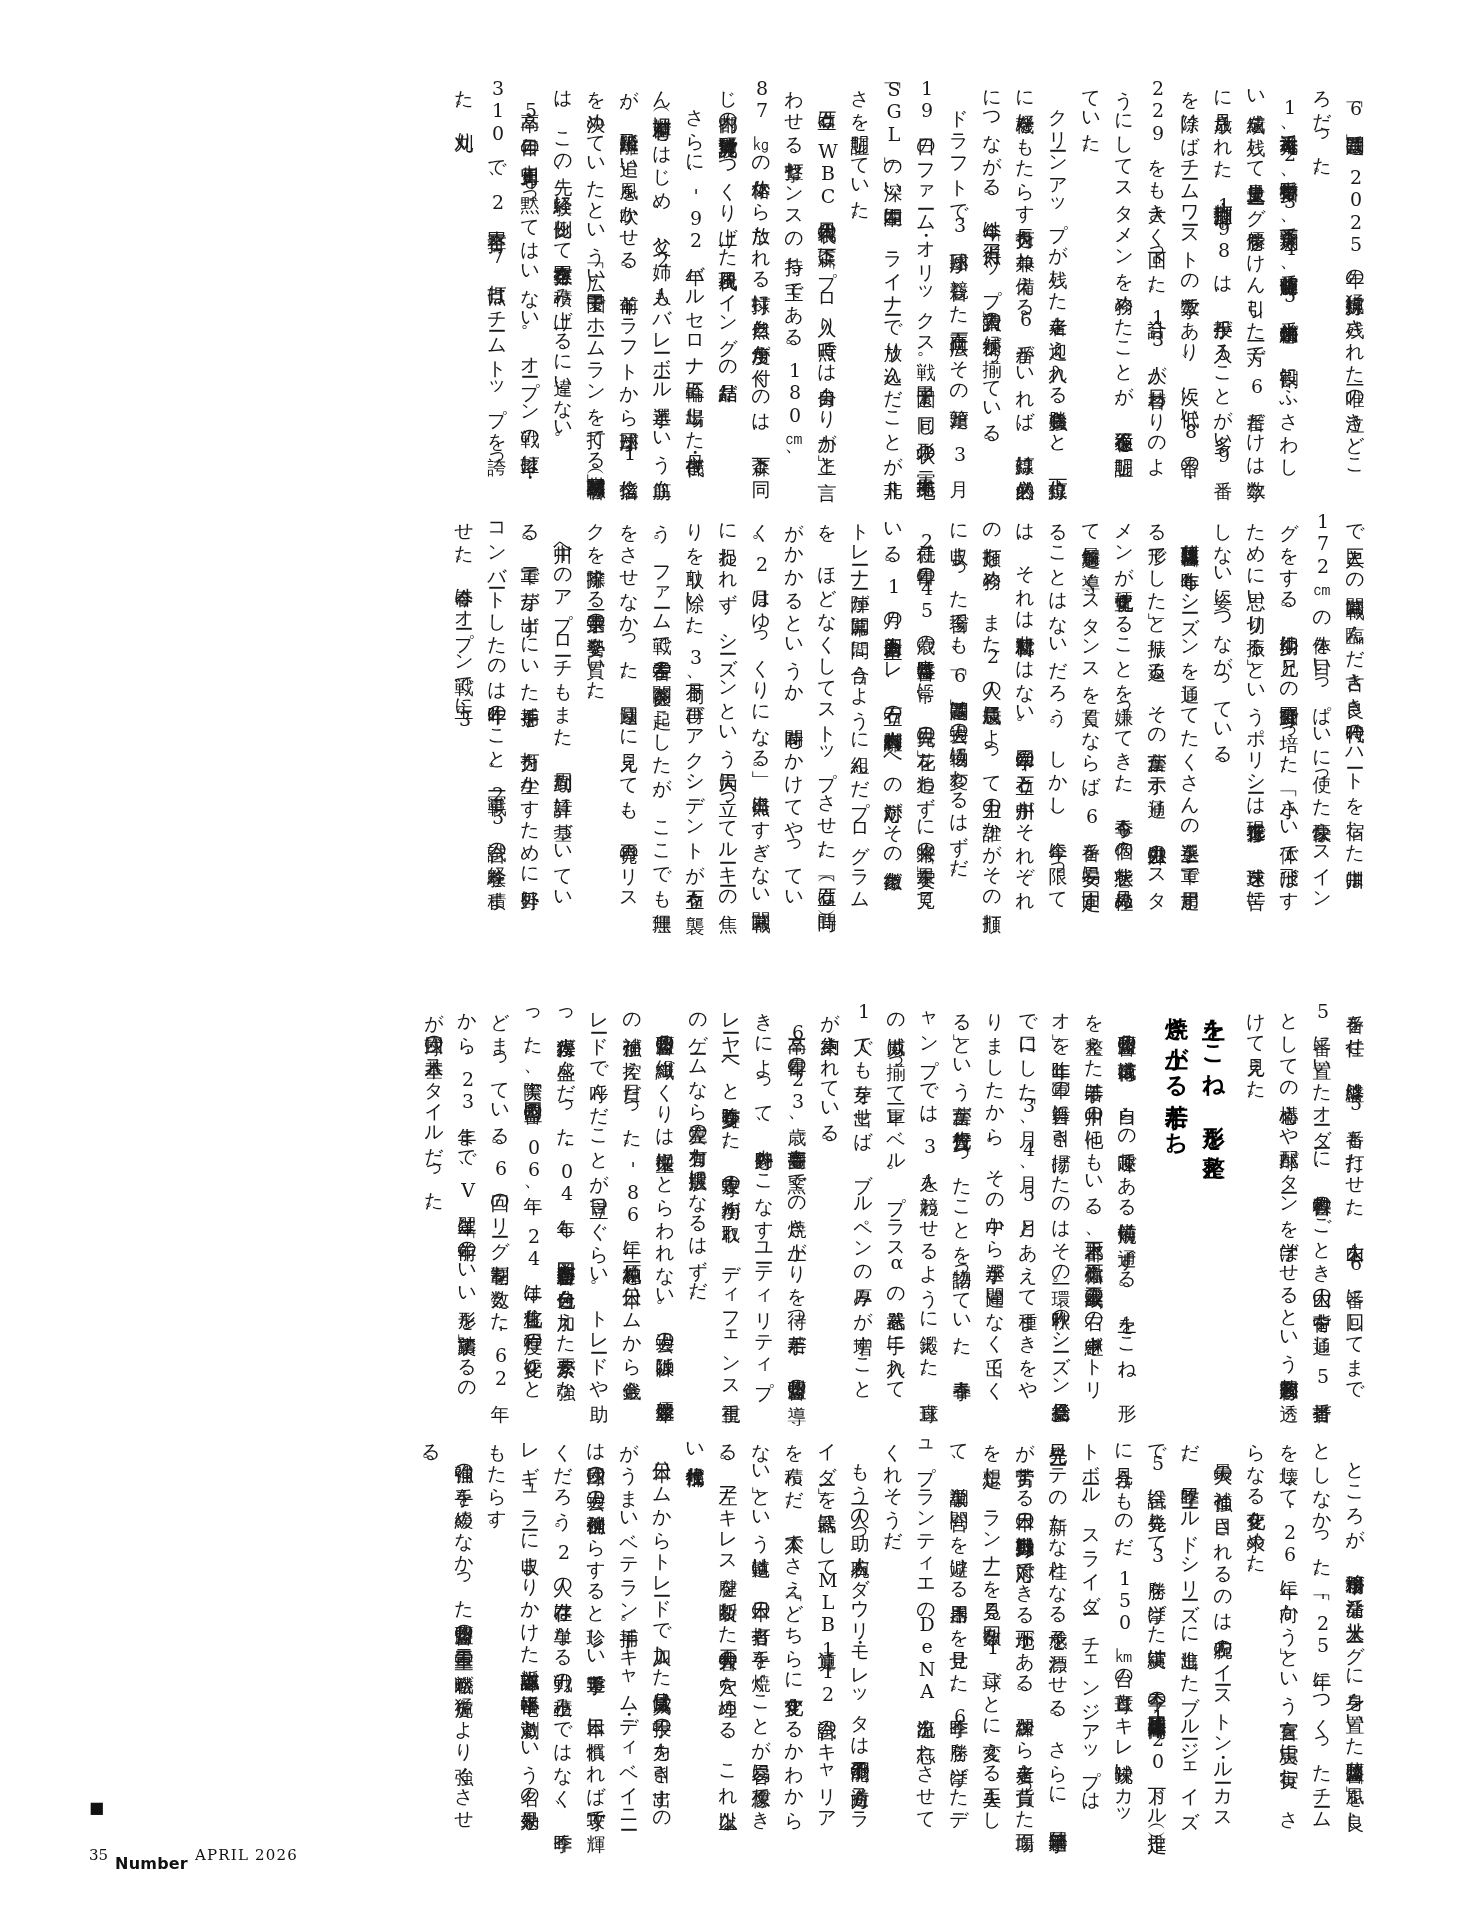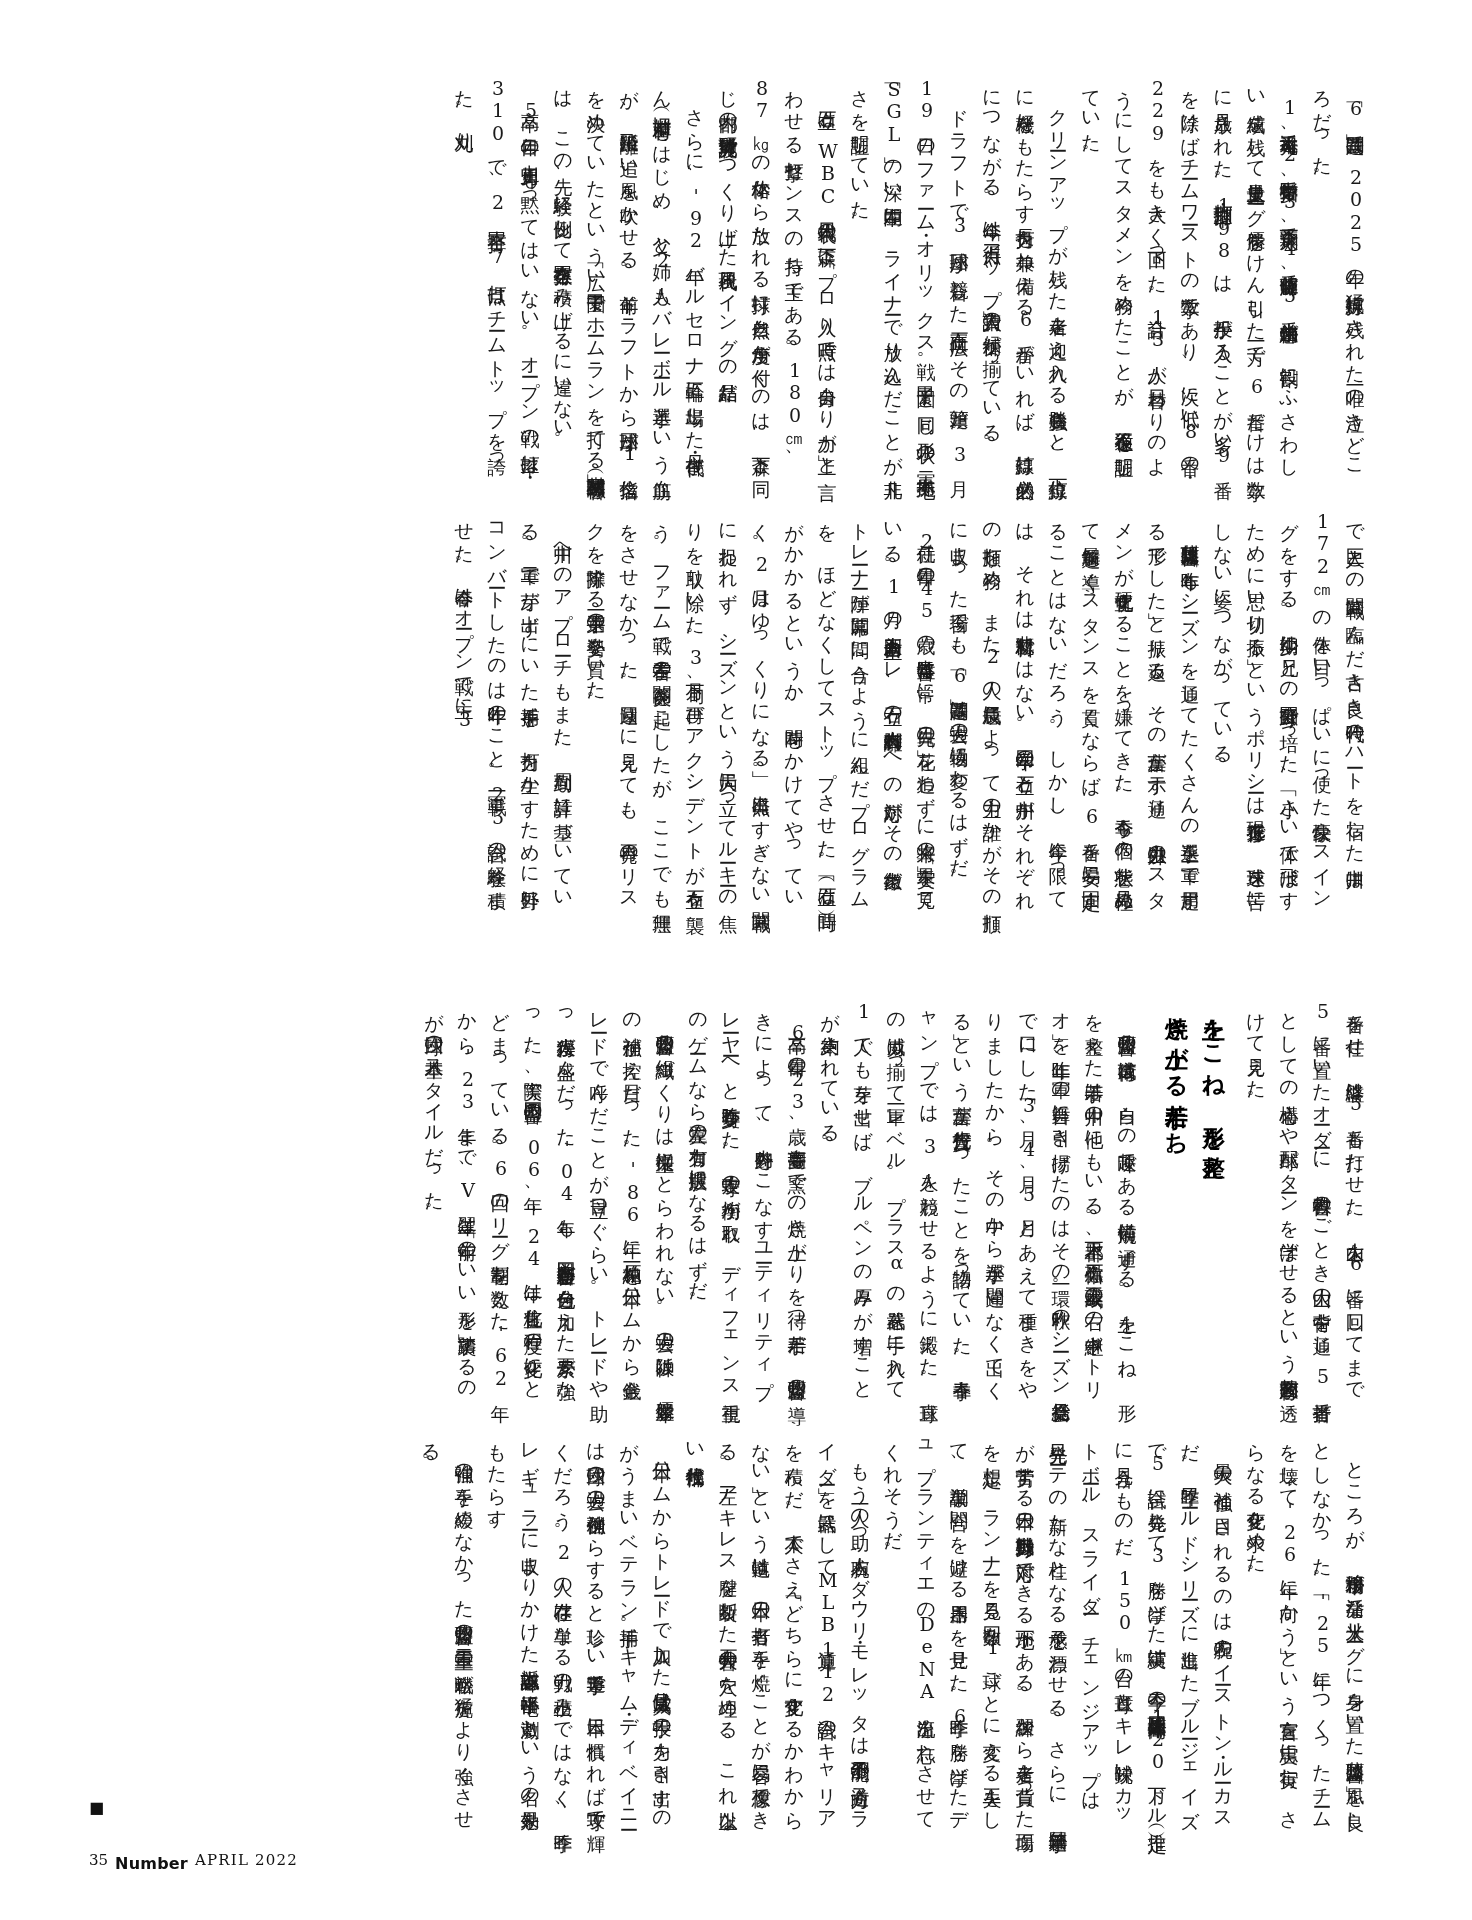--- a/index.html
+++ b/index.html
@@ -27,21 +27,21 @@
     font-weight:700;font-size:23px;line-height:37px;letter-spacing:1.5px;
     color:#000;text-indent:0;
   }
   .sec-heading span{display:block;}
   .end-mark{
     position:absolute;left:89px;top:1800px;width:16px;height:16px;
     font-size:16px;line-height:16px;color:#111;
   }
   .page-footer{
     position:absolute;left:89px;top:1846px;
-    display:flex;align-items:center;gap:7px;color:#111;white-space:nowrap;
+    display:flex;align-items:flex-start;gap:7px;color:#111;white-space:nowrap;
   }
   .footer-page-number{font-family:"DejaVu Serif","Liberation Serif",serif;font-size:15px;}
   .footer-logo{font-family:"DejaVu Sans","Liberation Sans",sans-serif;font-weight:800;font-size:16px;letter-spacing:0.2px;margin-top:8px;}
   .footer-issue{font-family:"DejaVu Serif","Liberation Serif",serif;font-size:15px;letter-spacing:1.2px;}
 </style>
 </head>
 <body>
 
 <div class="page">
 
@@ -76,16 +76,16 @@
       <p>もう一人の助っ人右腕、ダウリ・モレッタは予測不能の「逆方向スライダー」を武器にしてMLB通算112試合のキャリアを積んだ。本人でさえ「どちらに変化するかわからない」という軌道は、日本の打者も手を焼くことが容易に想像できる。左アキレス腱を断裂した石井大智の穴を埋める、これ以上ない代役候補だ。</p>
       <p>日本ハムからトレードで加入した伏見寅威は投手の力を引き出すのがうまいベテラン捕手。キャム・ディベイニーは球団の過去の補強例からすると珍しい遊撃手で、日本に慣れれば攻守で輝くだろう。2人の存在は単なる戦力の上積みではなく、昨季レギュラーに収まりかけた坂本誠志郎と小幡竜平に刺激という名の効果をもたらす。</p>
       <p>補強の手を緩めなかった藤川監督の二重三重の戦略が猛虎をより強くさせる。</p>
     </section>
 
   <div class="end-mark">■</div>
 
   <footer class="page-footer">
     <span class="footer-page-number">35</span>
     <span class="footer-logo">Number</span>
-    <span class="footer-issue">APRIL 2022</span>
+    <span class="footer-issue">APRIL 2026</span>
   </footer>
 
 </div>
 
 </body></html>

